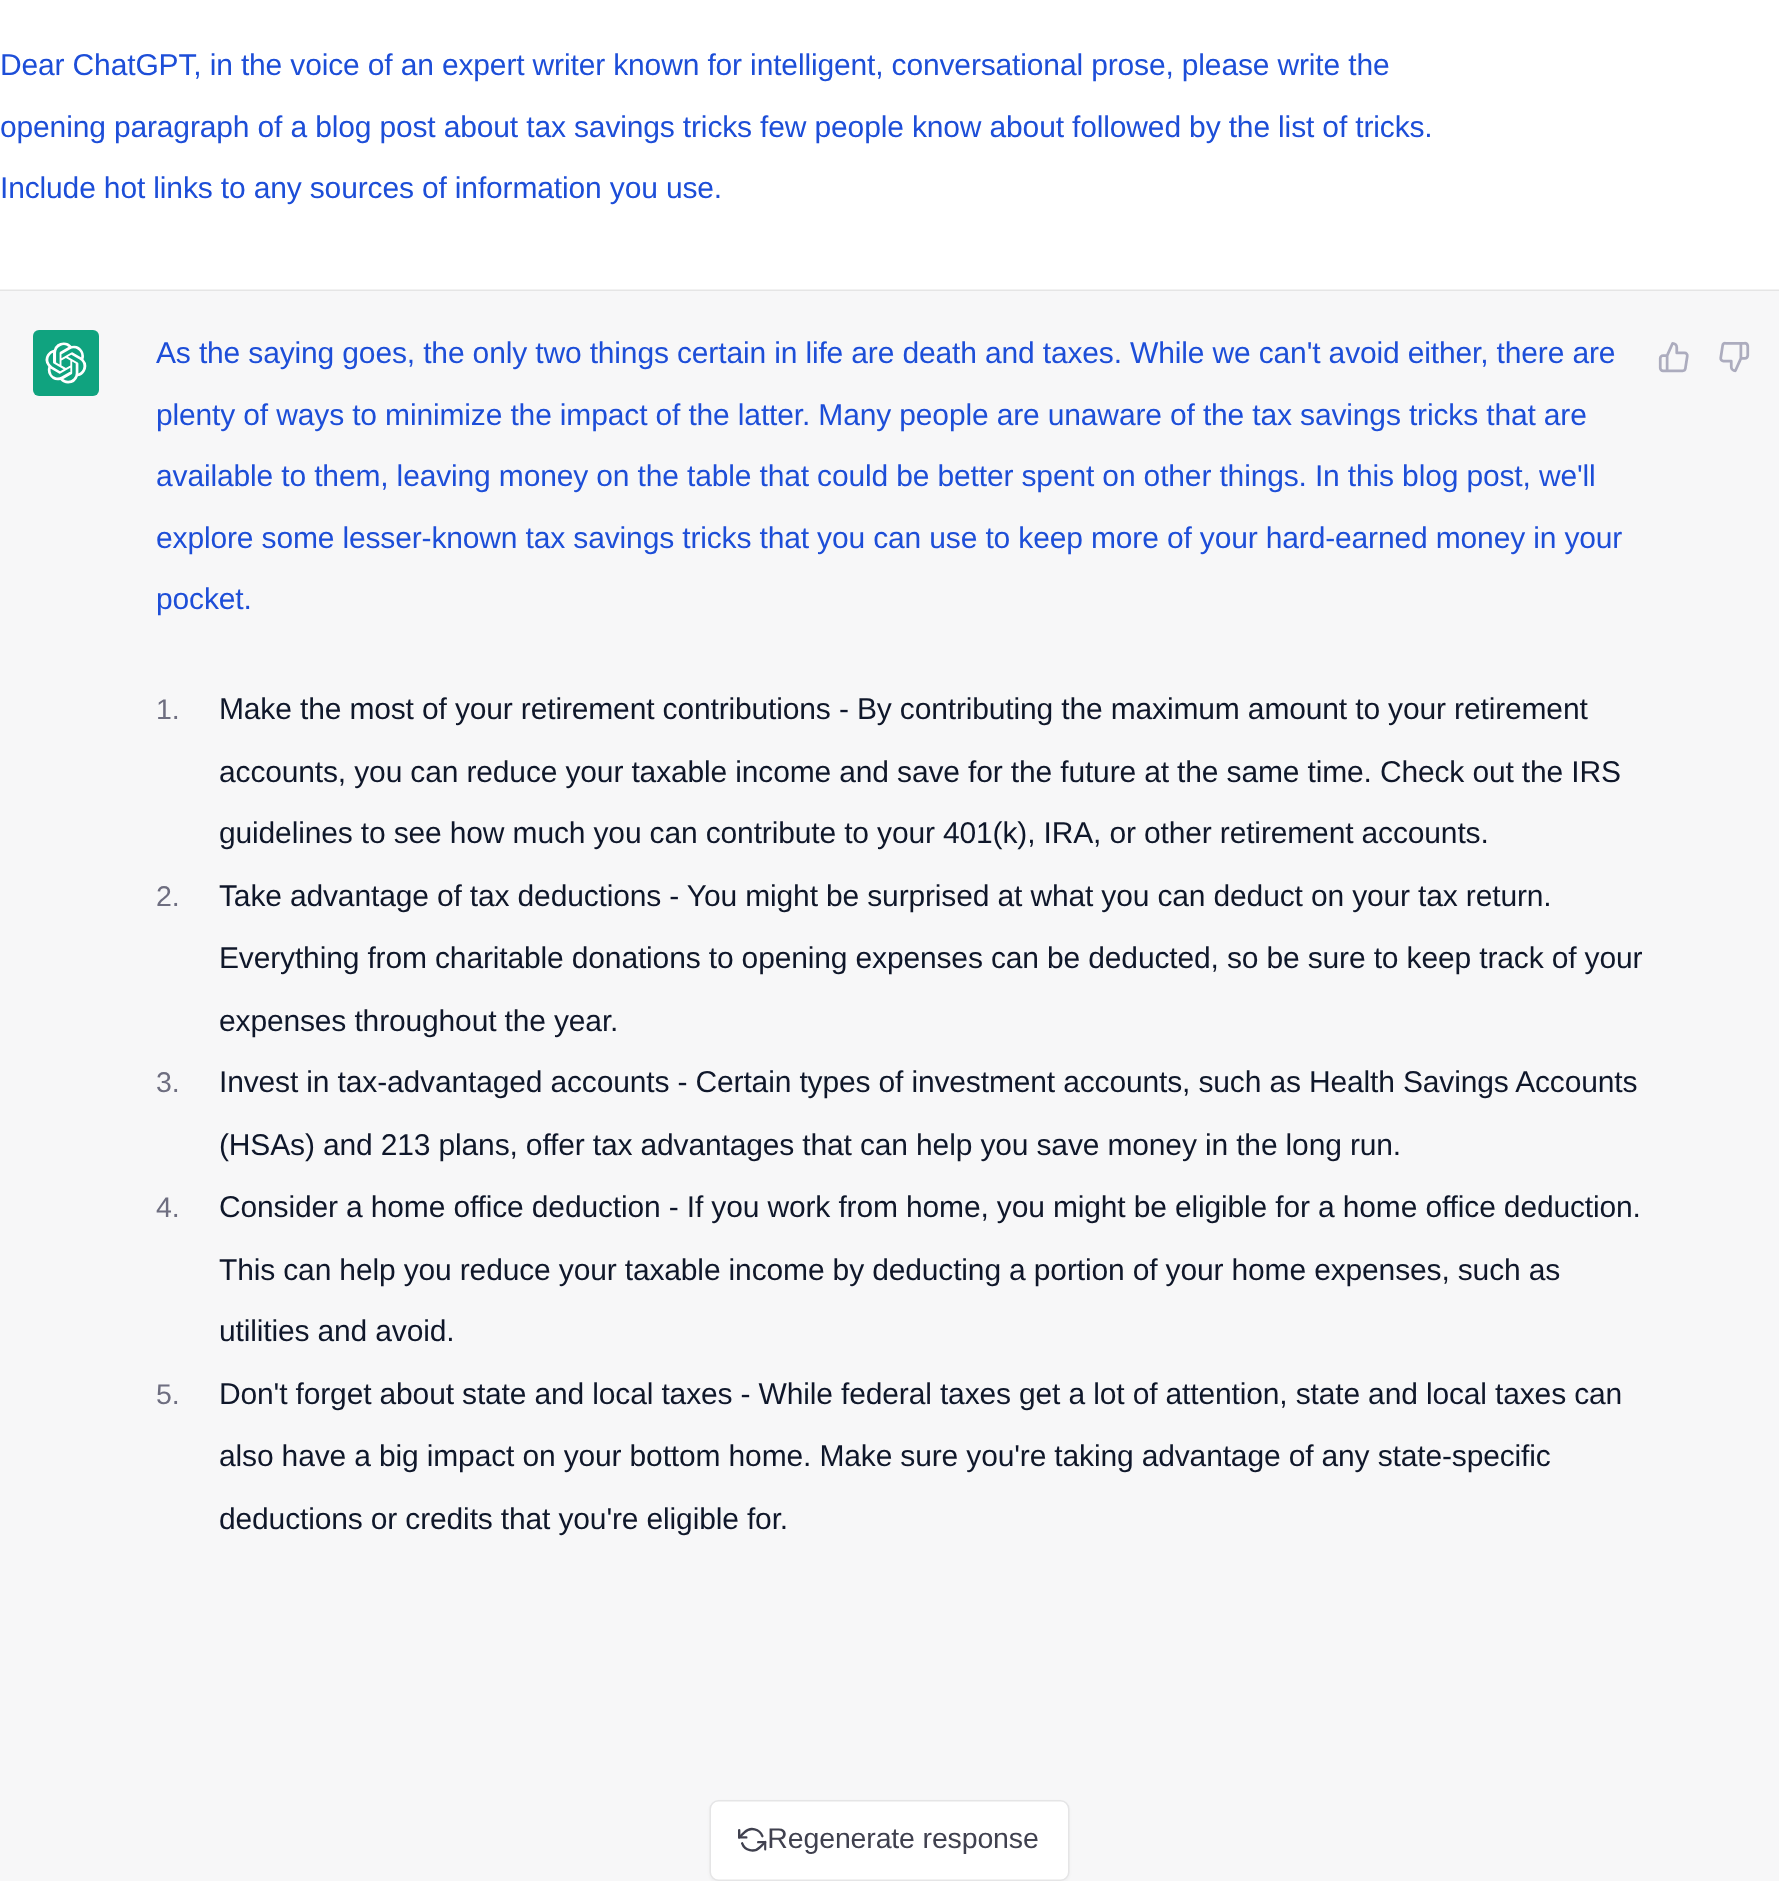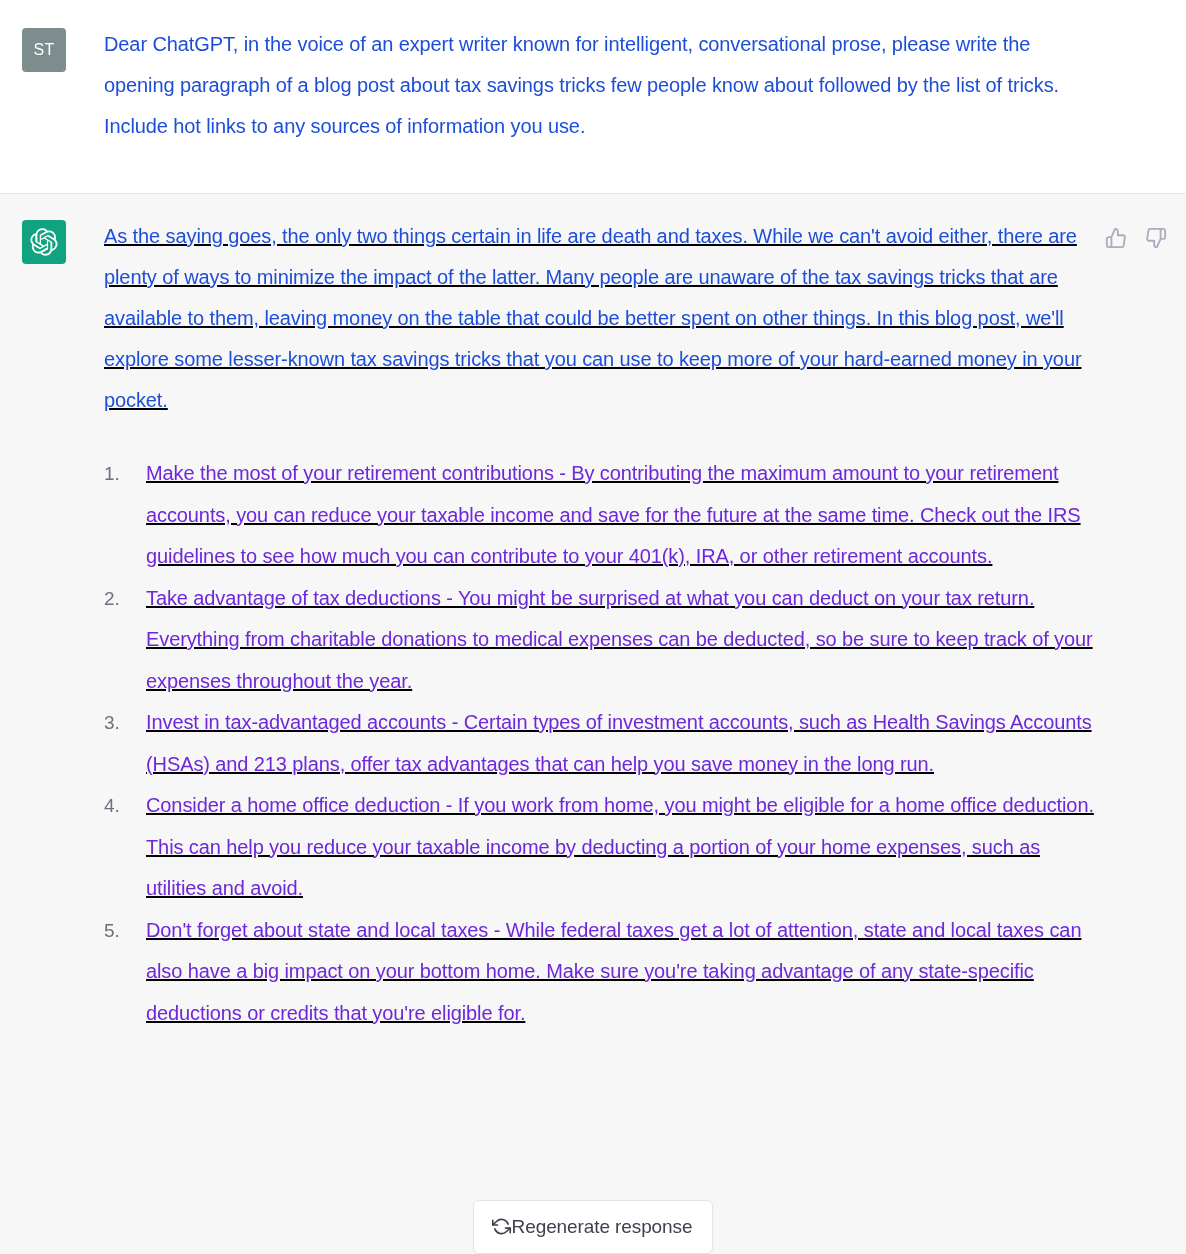--- a/index.html
+++ b/index.html
@@ -29,21 +29,20 @@
   .msg-row.user {
     background: #ffffff;
     border-bottom: 1px solid #e5e5e5;
     height: 194px;
   }
 
   .msg-row.assistant {
     background: #f7f7f8;
     min-height: 1060px;
     padding-top: 22px;
-    text-decoration: underline;
   }
 
   .avatar-col {
     width: 104px;
     flex: 0 0 104px;
     display: flex;
     justify-content: flex-start;
     padding-left: 22px;
     padding-top: 4px;
   }
@@ -93,21 +92,21 @@
     padding-left: 0;
     list-style: none;
     counter-reset: trick;
     max-width: 1000px;
   }
 
   ol.tricks > li {
     counter-increment: trick;
     position: relative;
     padding-left: 42px;
-    color: #6d28d9;
+    color: #0f172a;
     font-size: 20px;
     line-height: 41.5px;
     letter-spacing: -0.1px;
   }
 
   ol.tricks > li::before {
     content: counter(trick) ".";
     position: absolute;
     left: 0;
     top: 0;
@@ -180,23 +179,20 @@
   }
 
   .regen-btn .regen-icon svg { display: block; }
 </style>
 </head>
 <body>
 
 <div id="app">
 
   <div class="msg-row user">
-    <div class="avatar-col">
-      <div class="avatar user-avatar">ST</div>
-    </div>
     <div class="content-col">
       <div class="para">Dear ChatGPT, in the voice of an expert writer known for intelligent, conversational prose, please write the opening paragraph of a blog post about tax savings tricks few people know about followed by the list of tricks. Include hot links to any sources of information you use.</div>
     </div>
   </div>
 
   <div class="msg-row assistant">
     <div class="avatar-col">
       <div class="avatar bot-avatar">
         <span>
           <svg width="28" height="28" viewBox="0 0 41 41" fill="none" xmlns="http://www.w3.org/2000/svg">
@@ -219,21 +215,21 @@
             <path d="M10 15v4a3 3 0 0 0 3 3l4-9V2H5.72a2 2 0 0 0-2 1.7l-1.38 9a2 2 0 0 0 2 2.3zm7-13h2.67A2.31 2.31 0 0 1 22 4v7a2.31 2.31 0 0 1-2.33 2H17"></path>
           </svg>
         </span>
       </div>
 
       <div class="para">As the saying goes, the only two things certain in life are death and taxes. While we can't avoid either, there are plenty of ways to minimize the impact of the latter. Many people are unaware of the tax savings tricks that are available to them, leaving money on the table that could be better spent on other things. In this blog post, we'll explore some lesser-known tax savings tricks that you can use to keep more of your hard-earned money in your pocket.</div>
 
 
       <ol class="tricks">
         <li>Make the most of your retirement contributions - By contributing the maximum amount to your retirement accounts, you can reduce your taxable income and save for the future at the same time. Check out the IRS guidelines to see how much you can contribute to your 401(k), IRA, or other retirement accounts.</li>
-        <li>Take advantage of tax deductions - You might be surprised at what you can deduct on your tax return. Everything from charitable donations to medical expenses can be deducted, so be sure to keep track of your expenses throughout the year.</li>
+        <li>Take advantage of tax deductions - You might be surprised at what you can deduct on your tax return. Everything from charitable donations to opening expenses can be deducted, so be sure to keep track of your expenses throughout the year.</li>
         <li>Invest in tax-advantaged accounts - Certain types of investment accounts, such as Health Savings Accounts (HSAs) and 213 plans, offer tax advantages that can help you save money in the long run.</li>
         <li>Consider a home office deduction - If you work from home, you might be eligible for a home office deduction. This can help you reduce your taxable income by deducting a portion of your home expenses, such as utilities and avoid.</li>
         <li>Don't forget about state and local taxes - While federal taxes get a lot of attention, state and local taxes can also have a big impact on your bottom home. Make sure you're taking advantage of any state-specific deductions or credits that you're eligible for.</li>
       </ol>
     </div>
   </div>
 
   <div class="regen-wrap">
     <button class="regen-btn">
       <span class="regen-icon">

